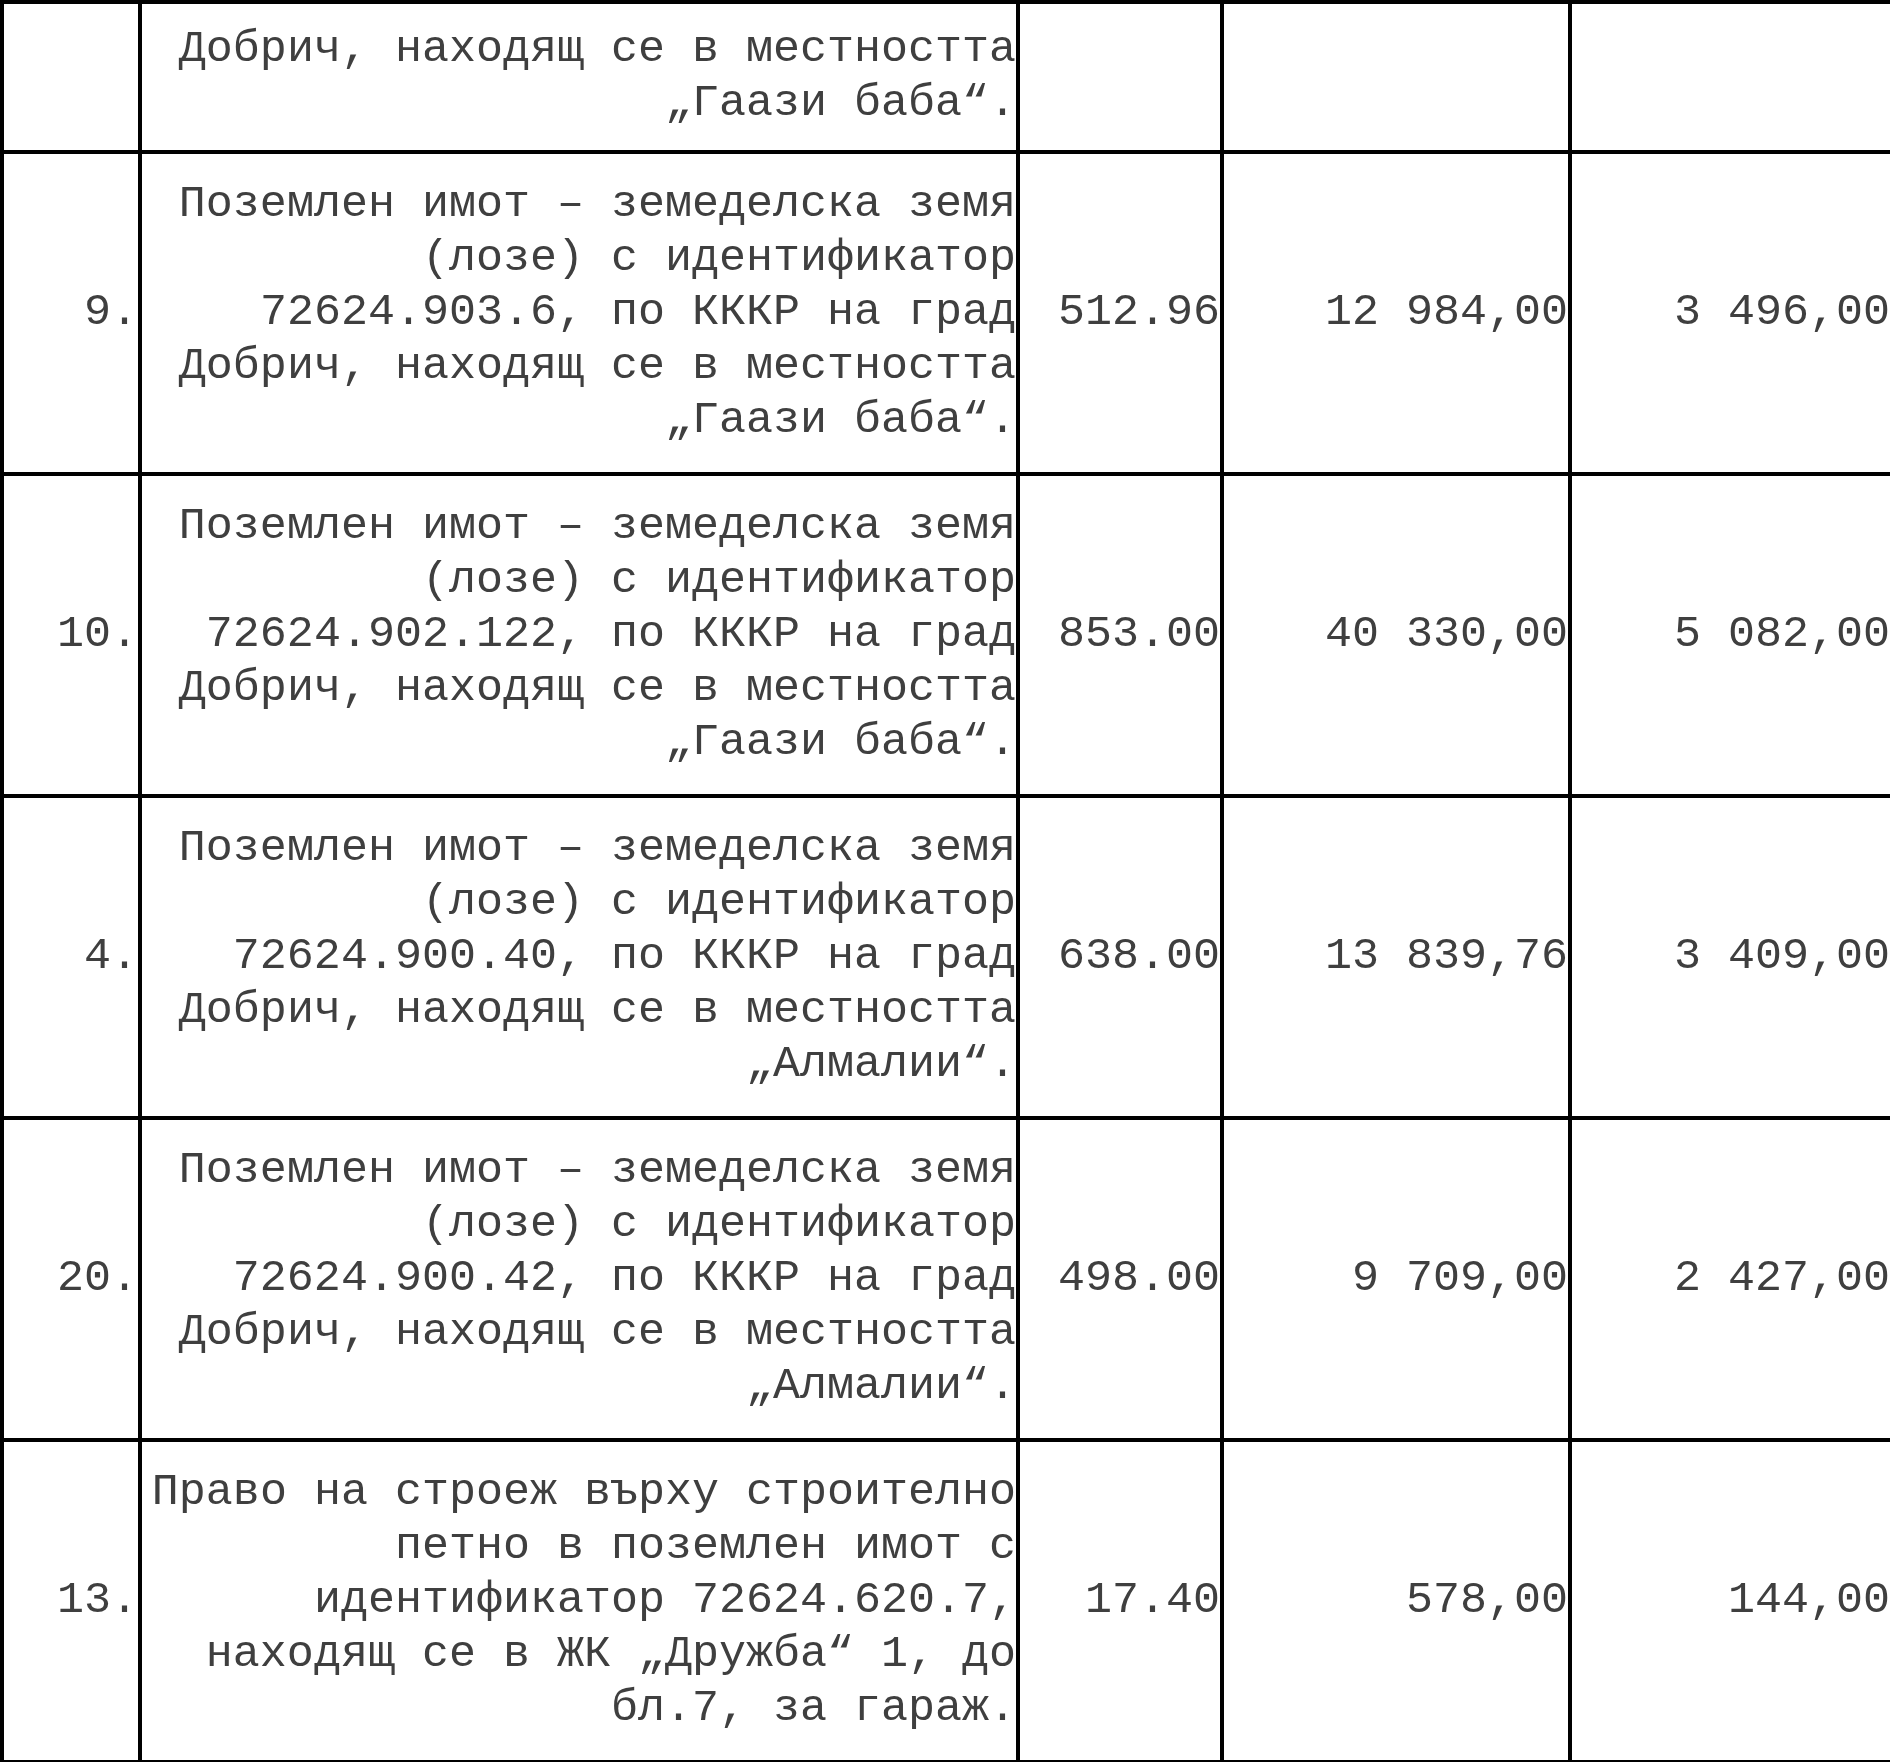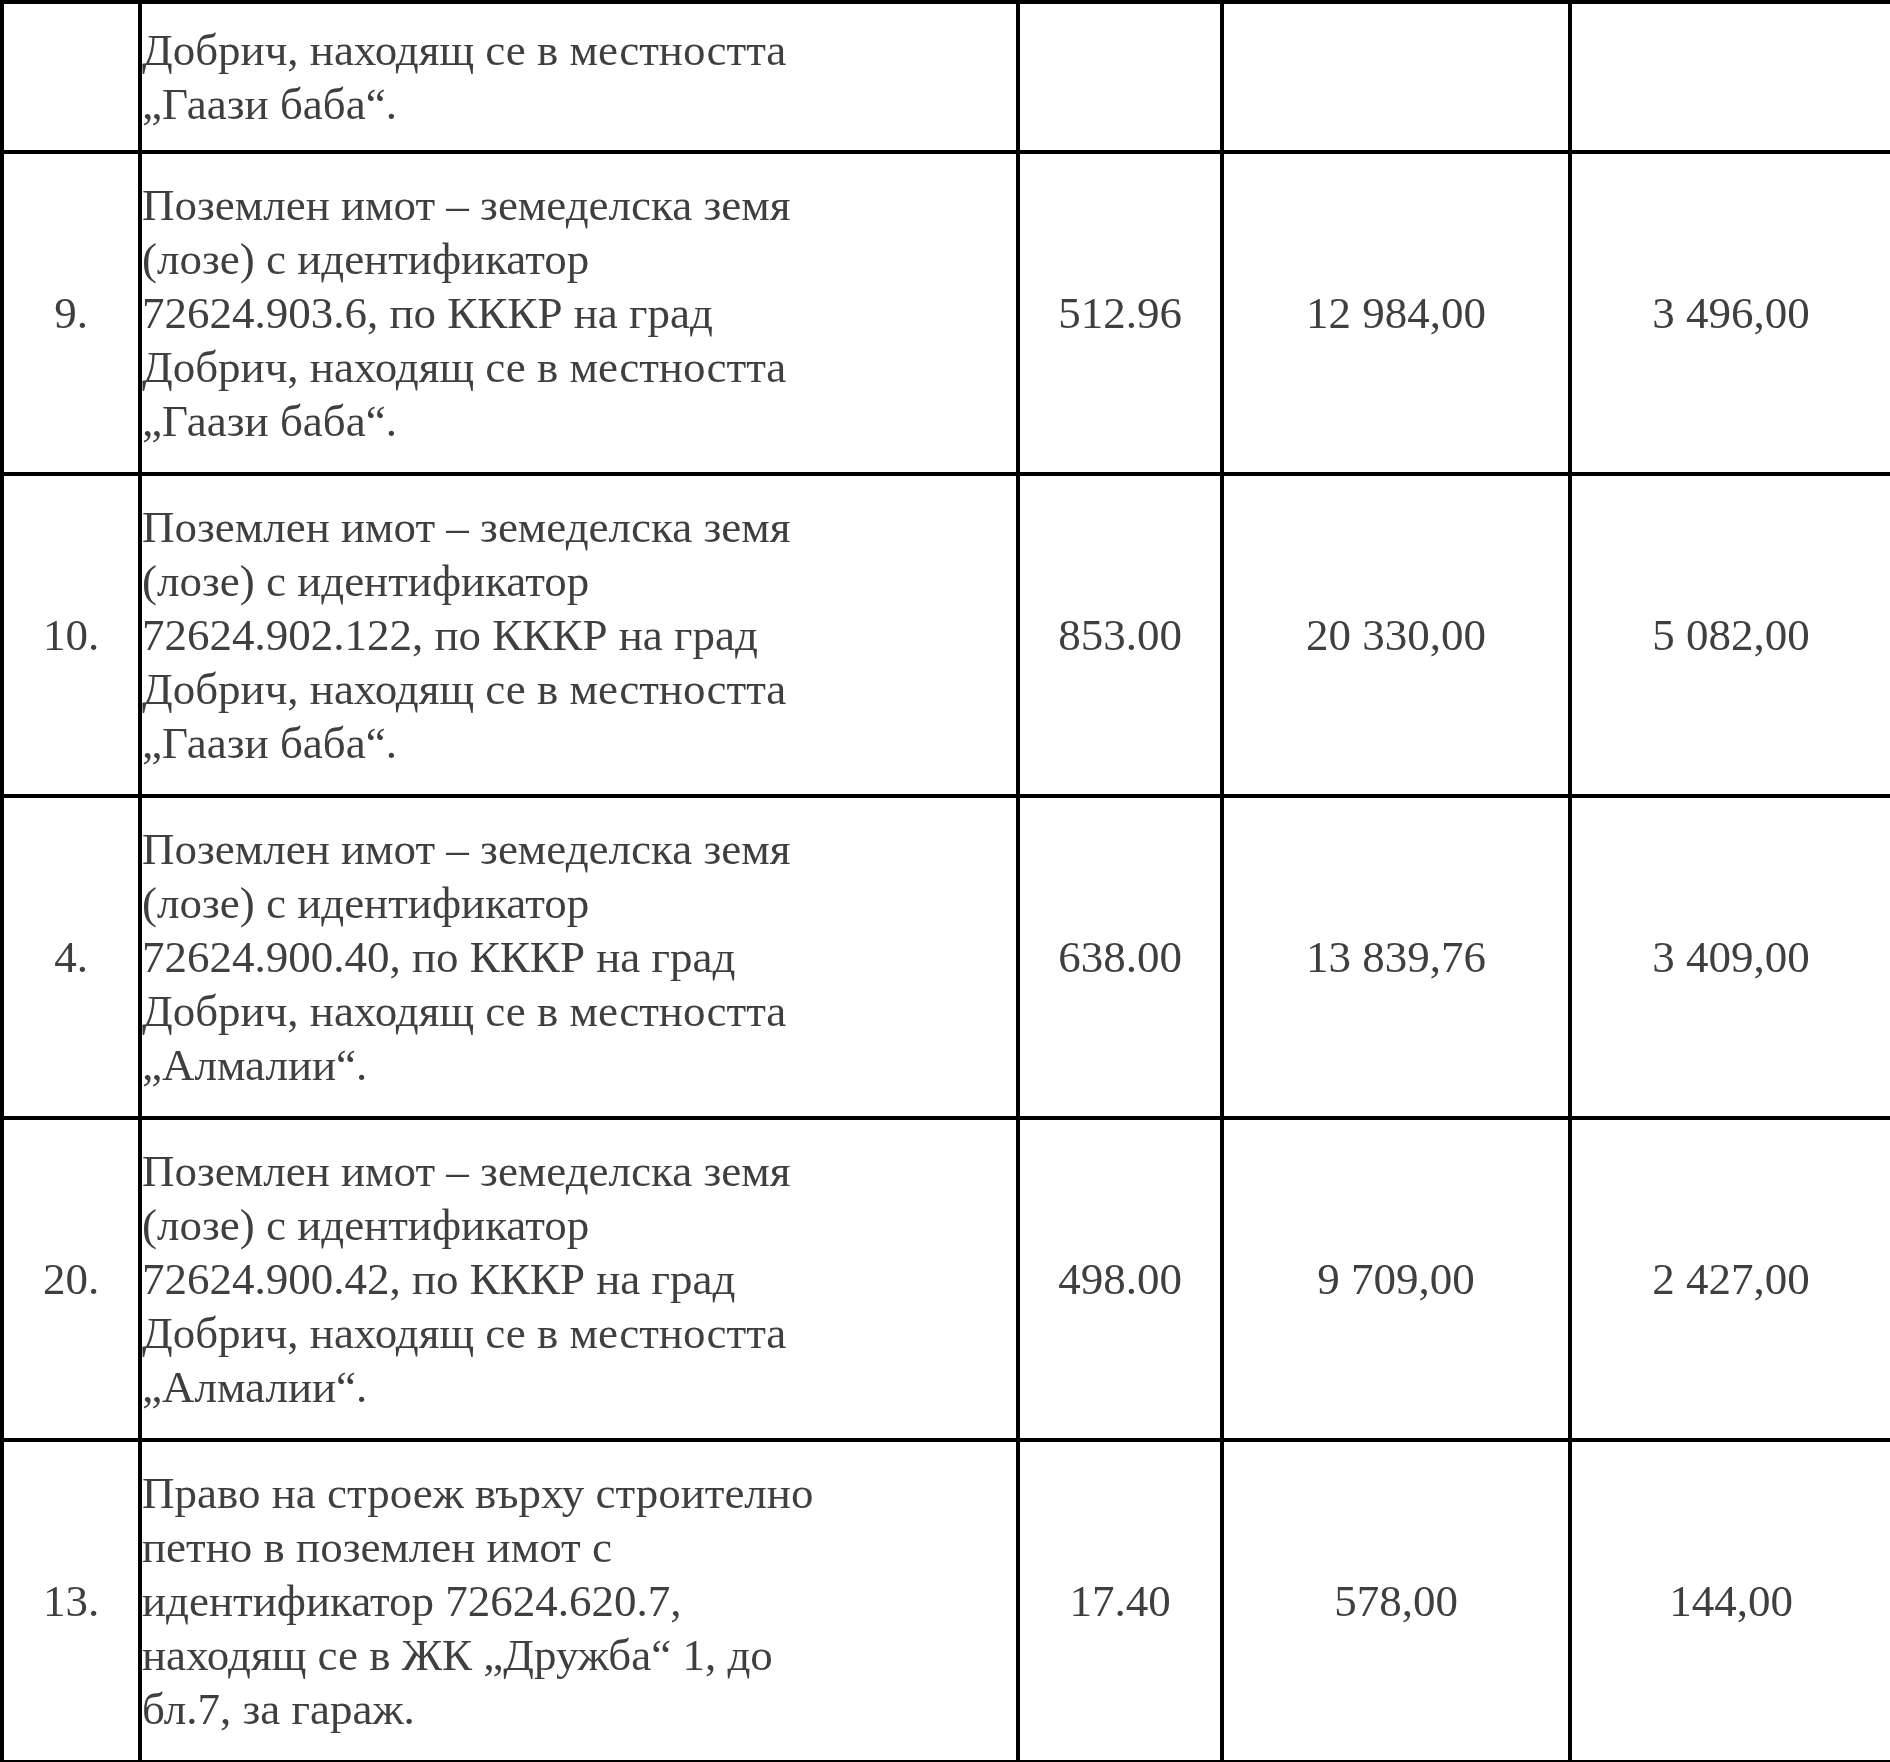--- a/index.html
+++ b/index.html
@@ -15,26 +15,27 @@
   table.doc-table {
     border-collapse: collapse;
     table-layout: fixed;
     width: 1890px;
     height: 1762px;
     background: #ffffff;
   }
   table.doc-table td {
     border: 4px solid #000000;
     color: #3f3f3f;
-    font-family: Liberation Serif, serif;
+    font-family: Liberation Mono, monospace;
     font-size: 45px;
     line-height: 54px;
     vertical-align: middle;
     overflow: hidden;
     padding: 0;
+    text-align: right;
   }
   td.rownum-cell {
     text-align: center;
   }
   td.desc-cell {
     text-align: left;
     white-space: pre-line;
     padding: 12px 8px 12px 16px;
   }
   td.num-cell {
@@ -76,21 +77,21 @@
       <td class="num-cell">3 496,00</td>
     </tr>
     <tr class="full-row">
       <td class="rownum-cell">10.</td>
       <td class="desc-cell">Поземлен имот – земеделска земя
 (лозе) с идентификатор
 72624.902.122, по КККР на град
 Добрич, находящ се в местността
 „Гаази баба“.</td>
       <td class="num-cell">853.00</td>
-      <td class="num-cell">20 330,00</td>
+      <td class="num-cell">40 330,00</td>
       <td class="num-cell">5 082,00</td>
     </tr>
     <tr class="full-row">
       <td class="rownum-cell">4.</td>
       <td class="desc-cell">Поземлен имот – земеделска земя
 (лозе) с идентификатор
 72624.900.40, по КККР на град
 Добрич, находящ се в местността
 „Алмалии“.</td>
       <td class="num-cell">638.00</td>

